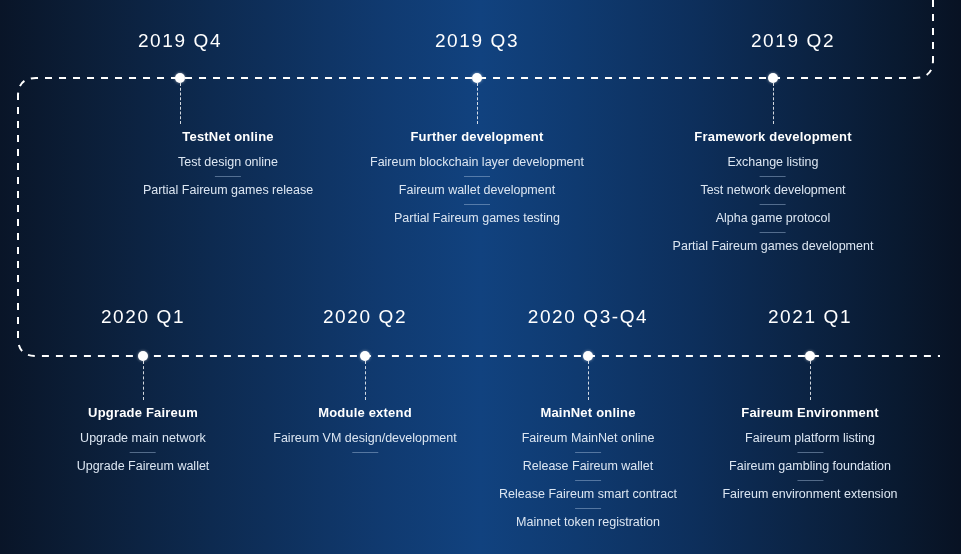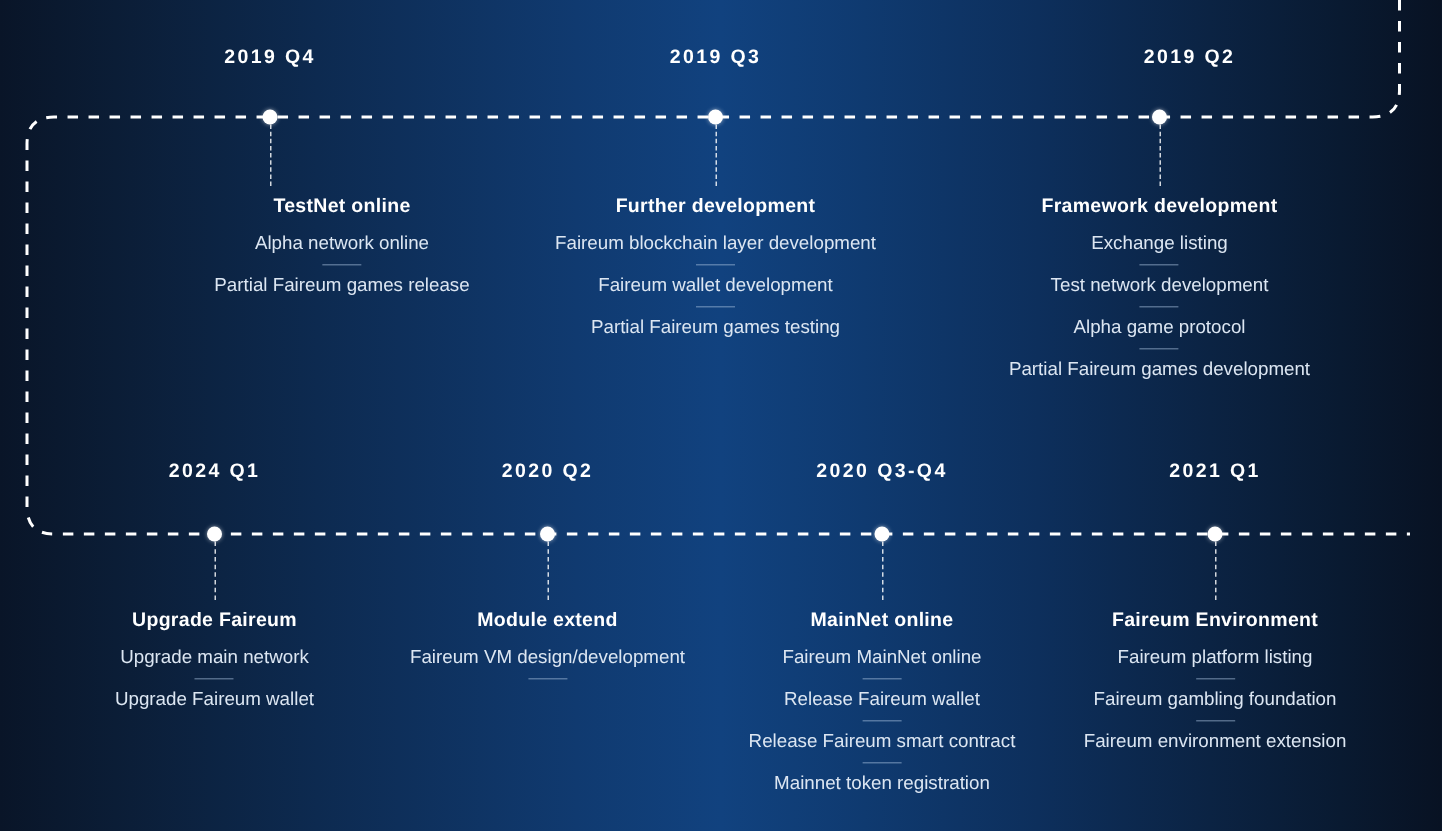--- a/index.html
+++ b/index.html
@@ -74,22 +74,22 @@
     left: -0.5px;
     width: 1px;
     border-left: 1px dashed rgba(255,255,255,0.82);
   }
 
   .qlabel {
     position: absolute;
     transform: translateX(-50%);
     white-space: nowrap;
     color: #ffffff;
-    font-size: 13px;
-    font-weight: bold;
+    font-size: 19px;
+    font-weight: normal;
     letter-spacing: 1.6px;
   }
 
   .block {
     position: absolute;
     transform: translateX(-50%);
     text-align: center;
     white-space: nowrap;
   }
 
@@ -134,21 +134,21 @@
   </svg>
 
   <div id="nodes">
       <div class="qlabel" style="left: 180px; top: 30px;">2019 Q4</div>
       <div class="node" style="left: 180px; top: 78px;">
         <div class="dot"></div>
         <div class="stem" style="top: 5px; height: 41px;"></div>
       </div>
       <div class="block" style="left: 180px; top: 129px; margin-left: 48px;">
         <div class="block-title">TestNet online</div>
-        <div class="item">Alpha network online</div>
+        <div class="item">Test design online</div>
         <div class="divider"></div>
         <div class="item">Partial Faireum games release</div>
       </div>
       <div class="qlabel" style="left: 477px; top: 30px;">2019 Q3</div>
       <div class="node" style="left: 477px; top: 78px;">
         <div class="dot"></div>
         <div class="stem" style="top: 5px; height: 41px;"></div>
       </div>
       <div class="block" style="left: 477px; top: 129px;">
         <div class="block-title">Further development</div>
@@ -166,21 +166,21 @@
       <div class="block" style="left: 773px; top: 129px;">
         <div class="block-title">Framework development</div>
         <div class="item">Exchange listing</div>
         <div class="divider"></div>
         <div class="item">Test network development</div>
         <div class="divider"></div>
         <div class="item">Alpha game protocol</div>
         <div class="divider"></div>
         <div class="item">Partial Faireum games development</div>
       </div>
-      <div class="qlabel" style="left: 143px; top: 306px;">2024 Q1</div>
+      <div class="qlabel" style="left: 143px; top: 306px;">2020 Q1</div>
       <div class="node" style="left: 143px; top: 356px;">
         <div class="dot"></div>
         <div class="stem" style="top: 5px; height: 39px;"></div>
       </div>
       <div class="block" style="left: 143px; top: 405px;">
         <div class="block-title">Upgrade Faireum</div>
         <div class="item">Upgrade main network</div>
         <div class="divider"></div>
         <div class="item">Upgrade Faireum wallet</div>
       </div>

